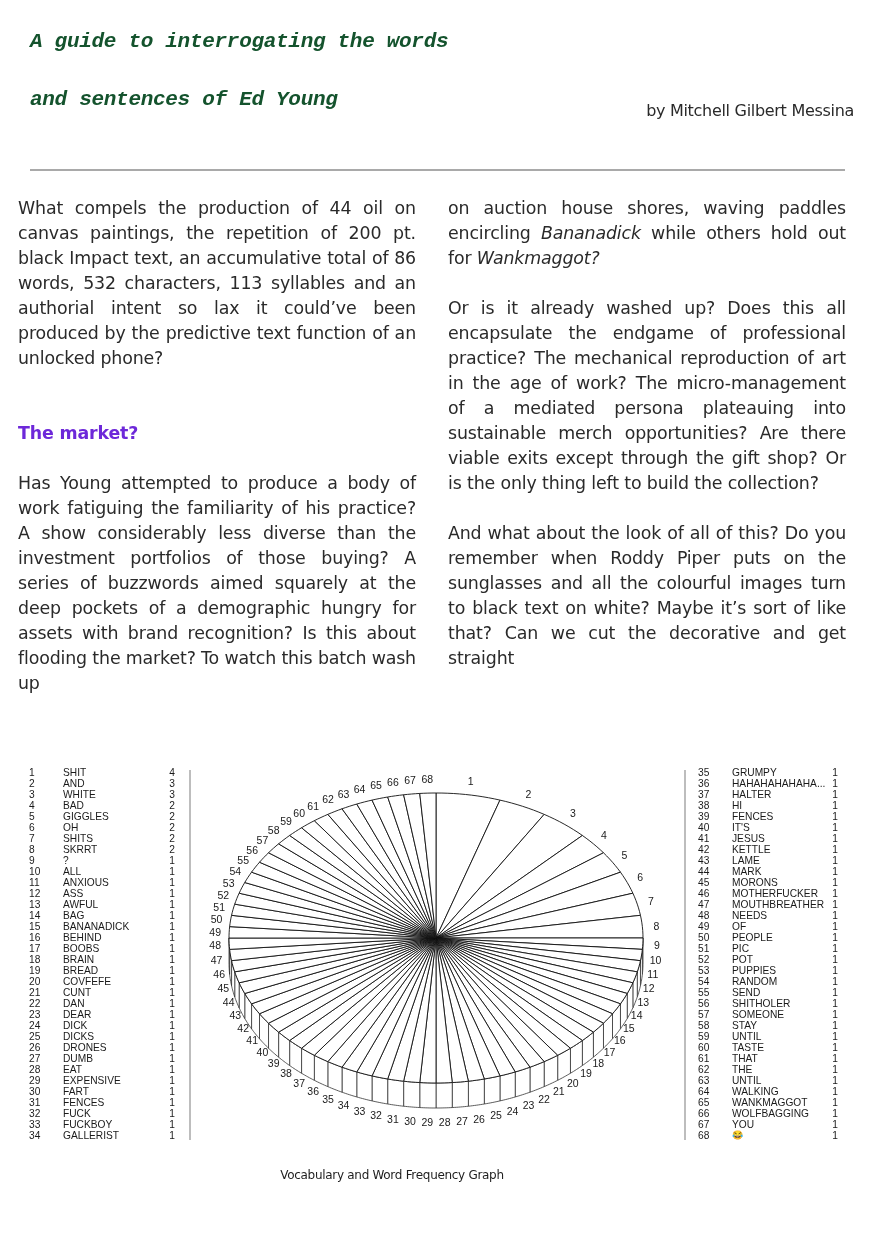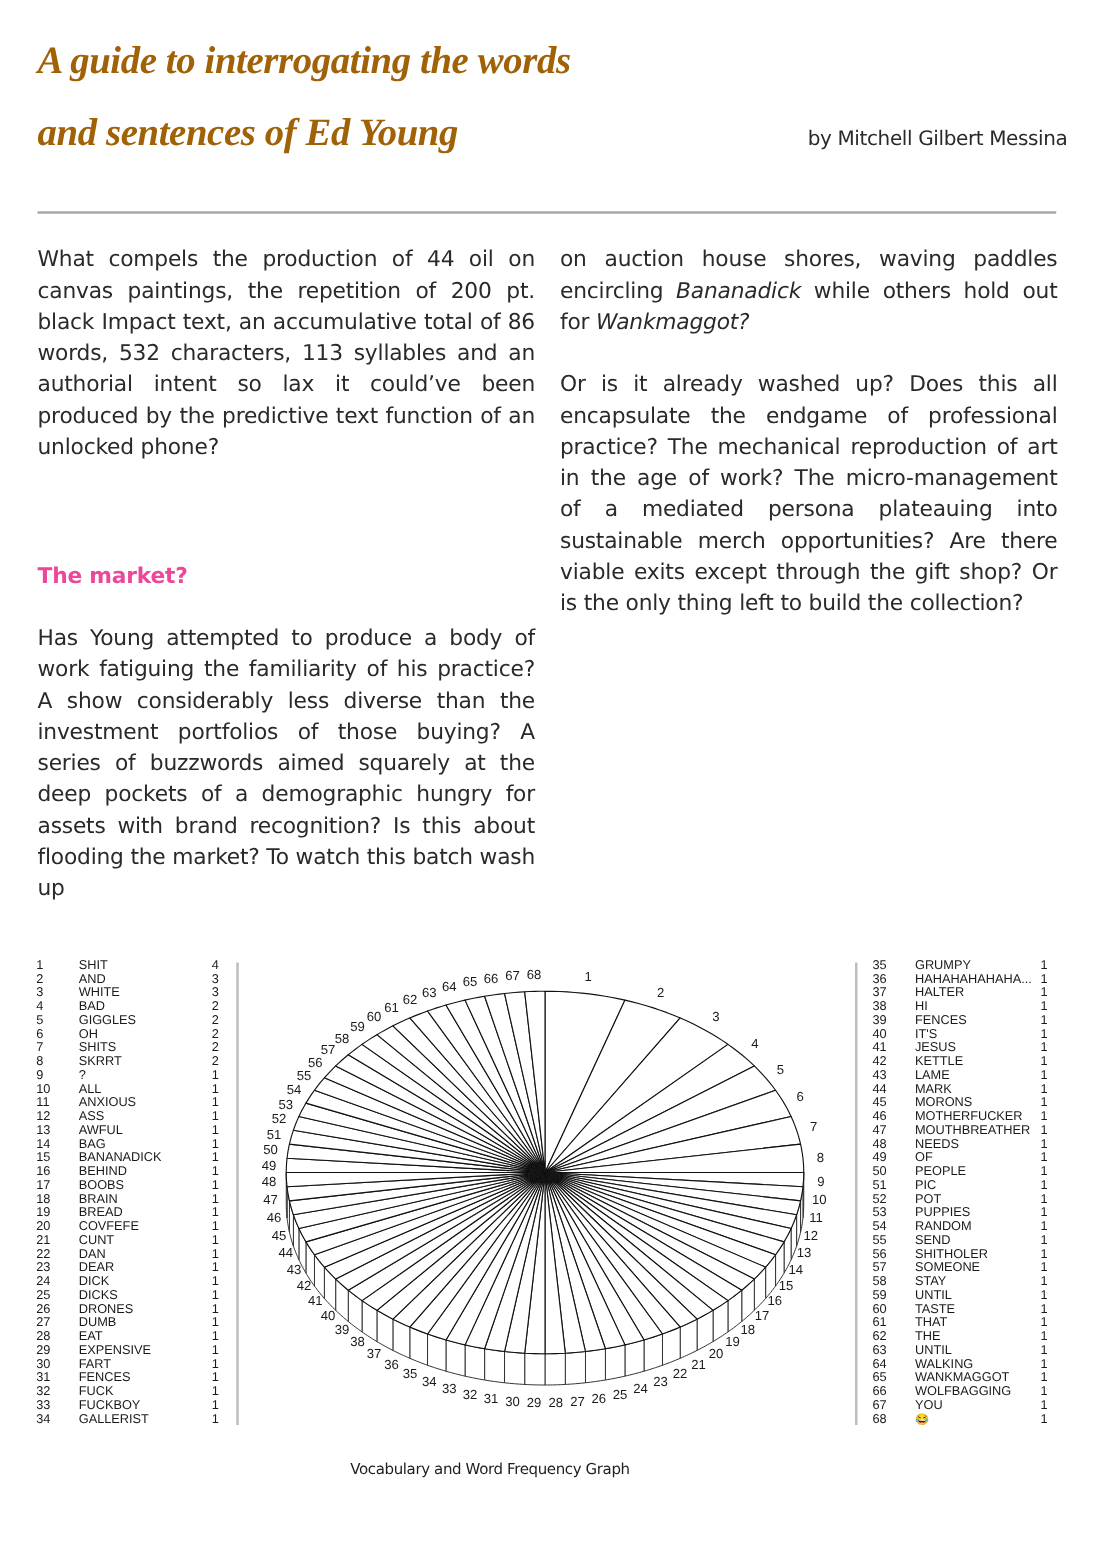--- a/index.html
+++ b/index.html
@@ -1,39 +1,39 @@
 <!DOCTYPE html>
 <html><head>
 <meta charset="utf-8">
 <style>
   html, body { margin: 0; padding: 0; background: #ffffff; }
   body { width: 874px; height: 1240px; position: relative; overflow: hidden; color: #222; }
   .title {
     position: absolute; left: 30px; margin: 0;
-    font-family: Liberation Serif, serif; font-style: italic; font-weight: bold;
-    font-size: 31px; letter-spacing: -0.3px; color: #a16207; white-space: nowrap;
+    font-family: Liberation Mono, monospace; font-style: italic; font-weight: bold;
+    font-size: 21px; letter-spacing: -0.3px; color: #14532d; white-space: nowrap;
   }
   #title1 { top: 30px; }
   #title2 { top: 88px; text-align: center; }
   .byline {
     position: absolute; right: 20px; top: 101px;
     font-family: "DejaVu Sans", sans-serif; font-size: 16px; color: #2a2a2a; letter-spacing: -0.3px;
   }
   .rule { position: absolute; left: 30px; top: 169px; width: 815px; height: 2px; background: #a9a9a9; }
   .col {
     position: absolute; top: 196px; width: 398px;
     font-family: "DejaVu Sans", sans-serif; font-size: 17.4px; line-height: 25px;
     color: #2a2a2a; text-align: justify; letter-spacing: -0.15px;
   }
-  #colL { left: 30px; }
+  #colL { left: 18px; }
   #colR { left: 448px; }
   .col p { margin: 0; }
   .col .gap1 { height: 25px; }
   .col .gap2 { height: 50px; }
-  .col .heading { font-weight: bold; color: #ec4899; margin-top: 28px; }
+  .col .heading { font-weight: bold; color: #6d28d9; }
   .col .lastline { text-align-last: justify; }
   .col em { font-style: italic; }
 
   .wordlist {
     position: absolute; top: 767px;
     font-family: "Liberation Sans", sans-serif; font-size: 10.2px; line-height: 11px; color: #1a1a1a;
   }
   #listL { left: 29px; width: 150px; }
   #listR { left: 698px; width: 140px; }
   .wrow { display: flex; height: 11px; white-space: nowrap; }
@@ -67,20 +67,21 @@
   <p class="heading">The market?</p>
   <div class="gap1"></div>
   <p class="lastline">Has Young attempted to produce a body of work fatiguing the familiarity of his practice? A show considerably less diverse than the investment portfolios of those buying? A series of buzzwords aimed squarely at the deep pockets of a demographic hungry for assets with brand recognition? Is this about flooding the market? To watch this batch wash up</p>
 </div>
 
 <div class="col" id="colR">
   <p><span>on auction house shores, waving paddles encircling </span><em>Bananadick</em><span> while others hold out for </span><em>Wankmaggot?</em></p>
   <div class="gap1"></div>
   <p>Or is it already washed up? Does this all encapsulate the endgame of professional practice? The mechanical reproduction of art in the age of work? The micro-management of a mediated persona plateauing into sustainable merch opportunities? Are there viable exits except through the gift shop? Or is the only thing left to build the collection?</p>
   <div class="gap1"></div>
+  <p class="lastline">And what about the look of all of this? Do you remember when Roddy Piper puts on the sunglasses and all the colourful images turn to black text on white? Maybe it’s sort of like that? Can we cut the decorative and get straight</p>
 </div>
 
 <div class="wordlist" id="listL">
     <div class="wrow">
       <span class="num">1</span>
       <span class="word">SHIT</span>
       <span class="cnt">4</span>
     </div>
     <div class="wrow">
       <span class="num">2</span>

